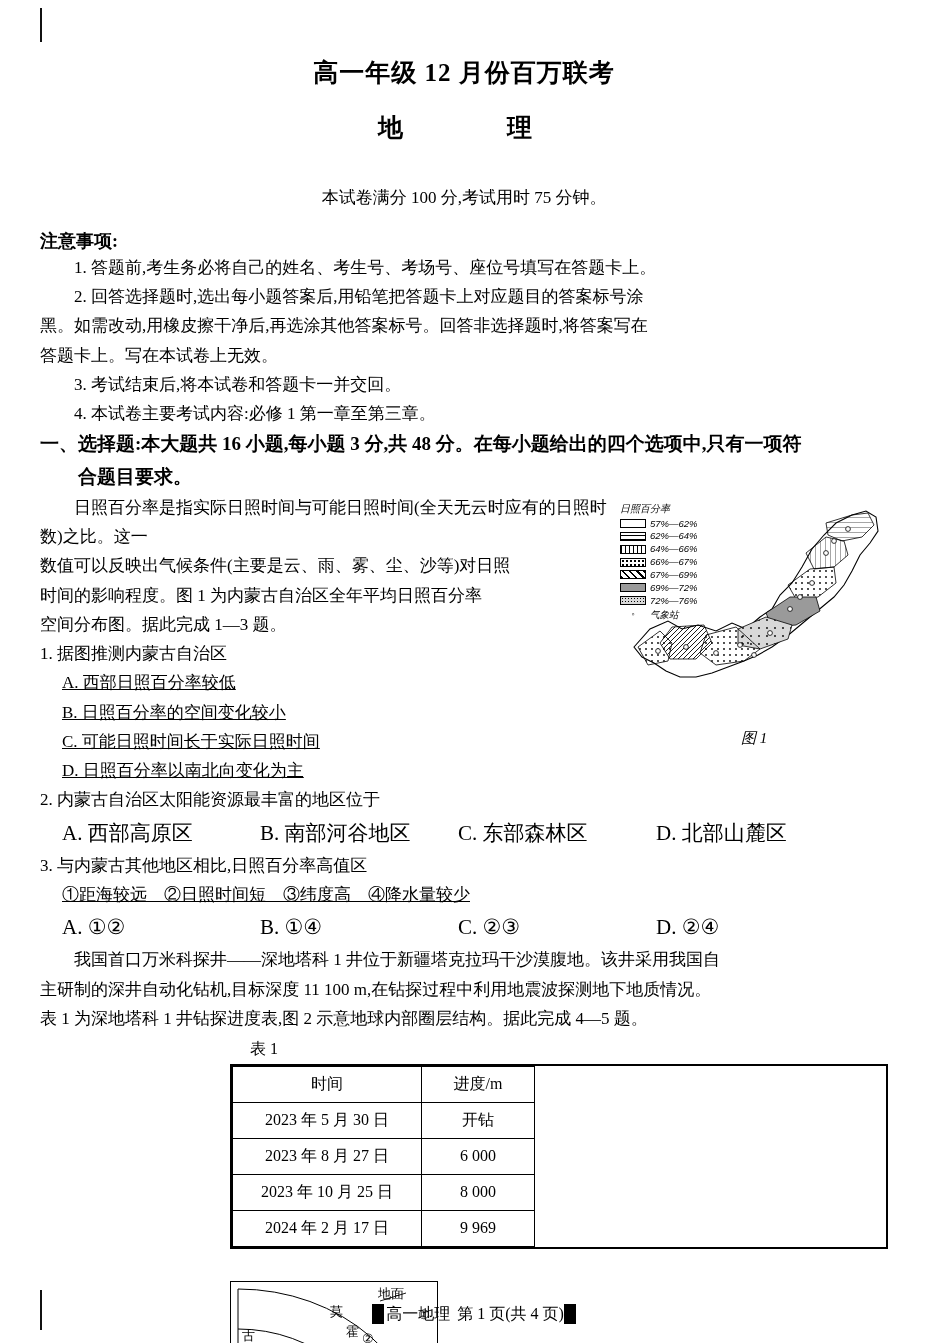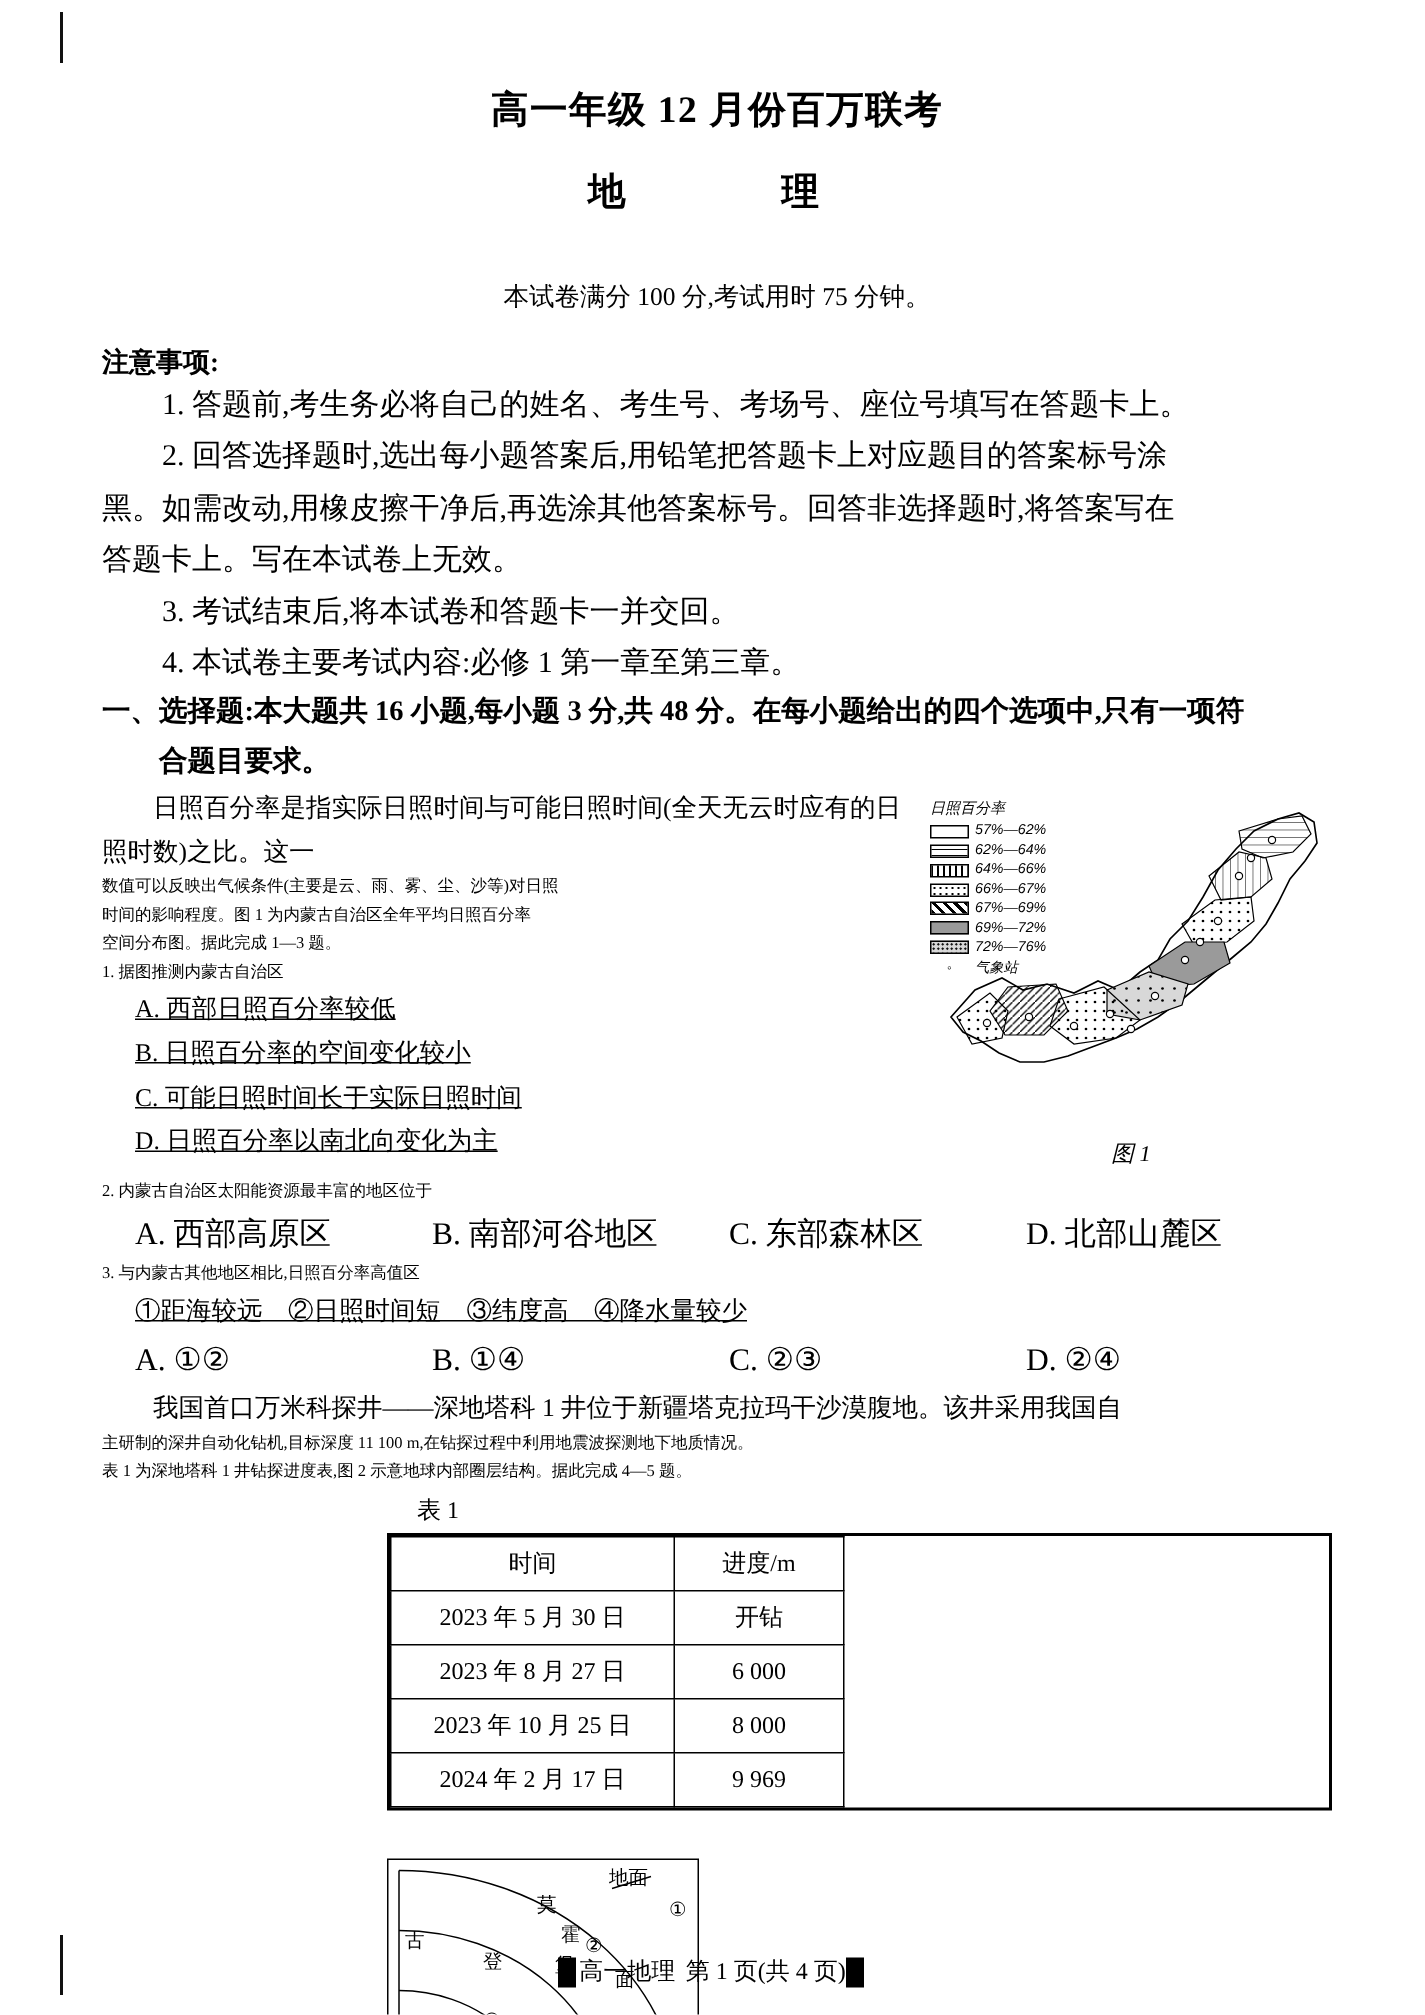--- a/index.html
+++ b/index.html
@@ -13,21 +13,21 @@
     position: relative;
     font-family: "Liberation Serif", "DejaVu Serif", serif;
     color: #000;
     overflow: hidden;
   }
   .page {
     position: absolute;
     left: 0; top: 0;
     width: 950px; height: 1343px;
     box-sizing: border-box;
-    padding: 40px 62px 0 68px;
+    padding: 40px 62px 0 40px;
   }
   
   .bindmark {
     position: absolute;
     left: 40px;
     width: 2px;
     background: #111;
   }
   .bindmark.a { top: 8px; height: 34px; }
   .bindmark.b { top: 1290px; height: 40px; }
@@ -50,42 +50,42 @@
     text-align: center;
     font-size: 17px;
     margin-top: 42px;
   }
   .notice-title {
     font-size: 18px;
     font-weight: bold;
     margin-top: 20px;
   }
   .notice-item {
-    font-size: 20px;
+    font-size: 17px;
     line-height: 1.72;
     text-indent: 2em;
   }
   .notice-item.cont {
     text-indent: 0;
   }
   .section-head {
     font-size: 19px;
     font-weight: bold;
     line-height: 1.7;
     text-indent: 0;
   }
   .section-head .indent2 { display:block; text-indent: 2em; }
   .para {
     font-size: 17px;
     line-height: 1.72;
     text-indent: 2em;
     margin: 0;
   }
   .qline {
-    font-size: 11px;
+    font-size: 17px;
     line-height: 1.72;
     margin: 0;
   }
   .opt-indent {
     font-size: 17px;
     line-height: 1.72;
     margin: 0;
     padding-left: 22px;
     text-decoration: underline;
   }

